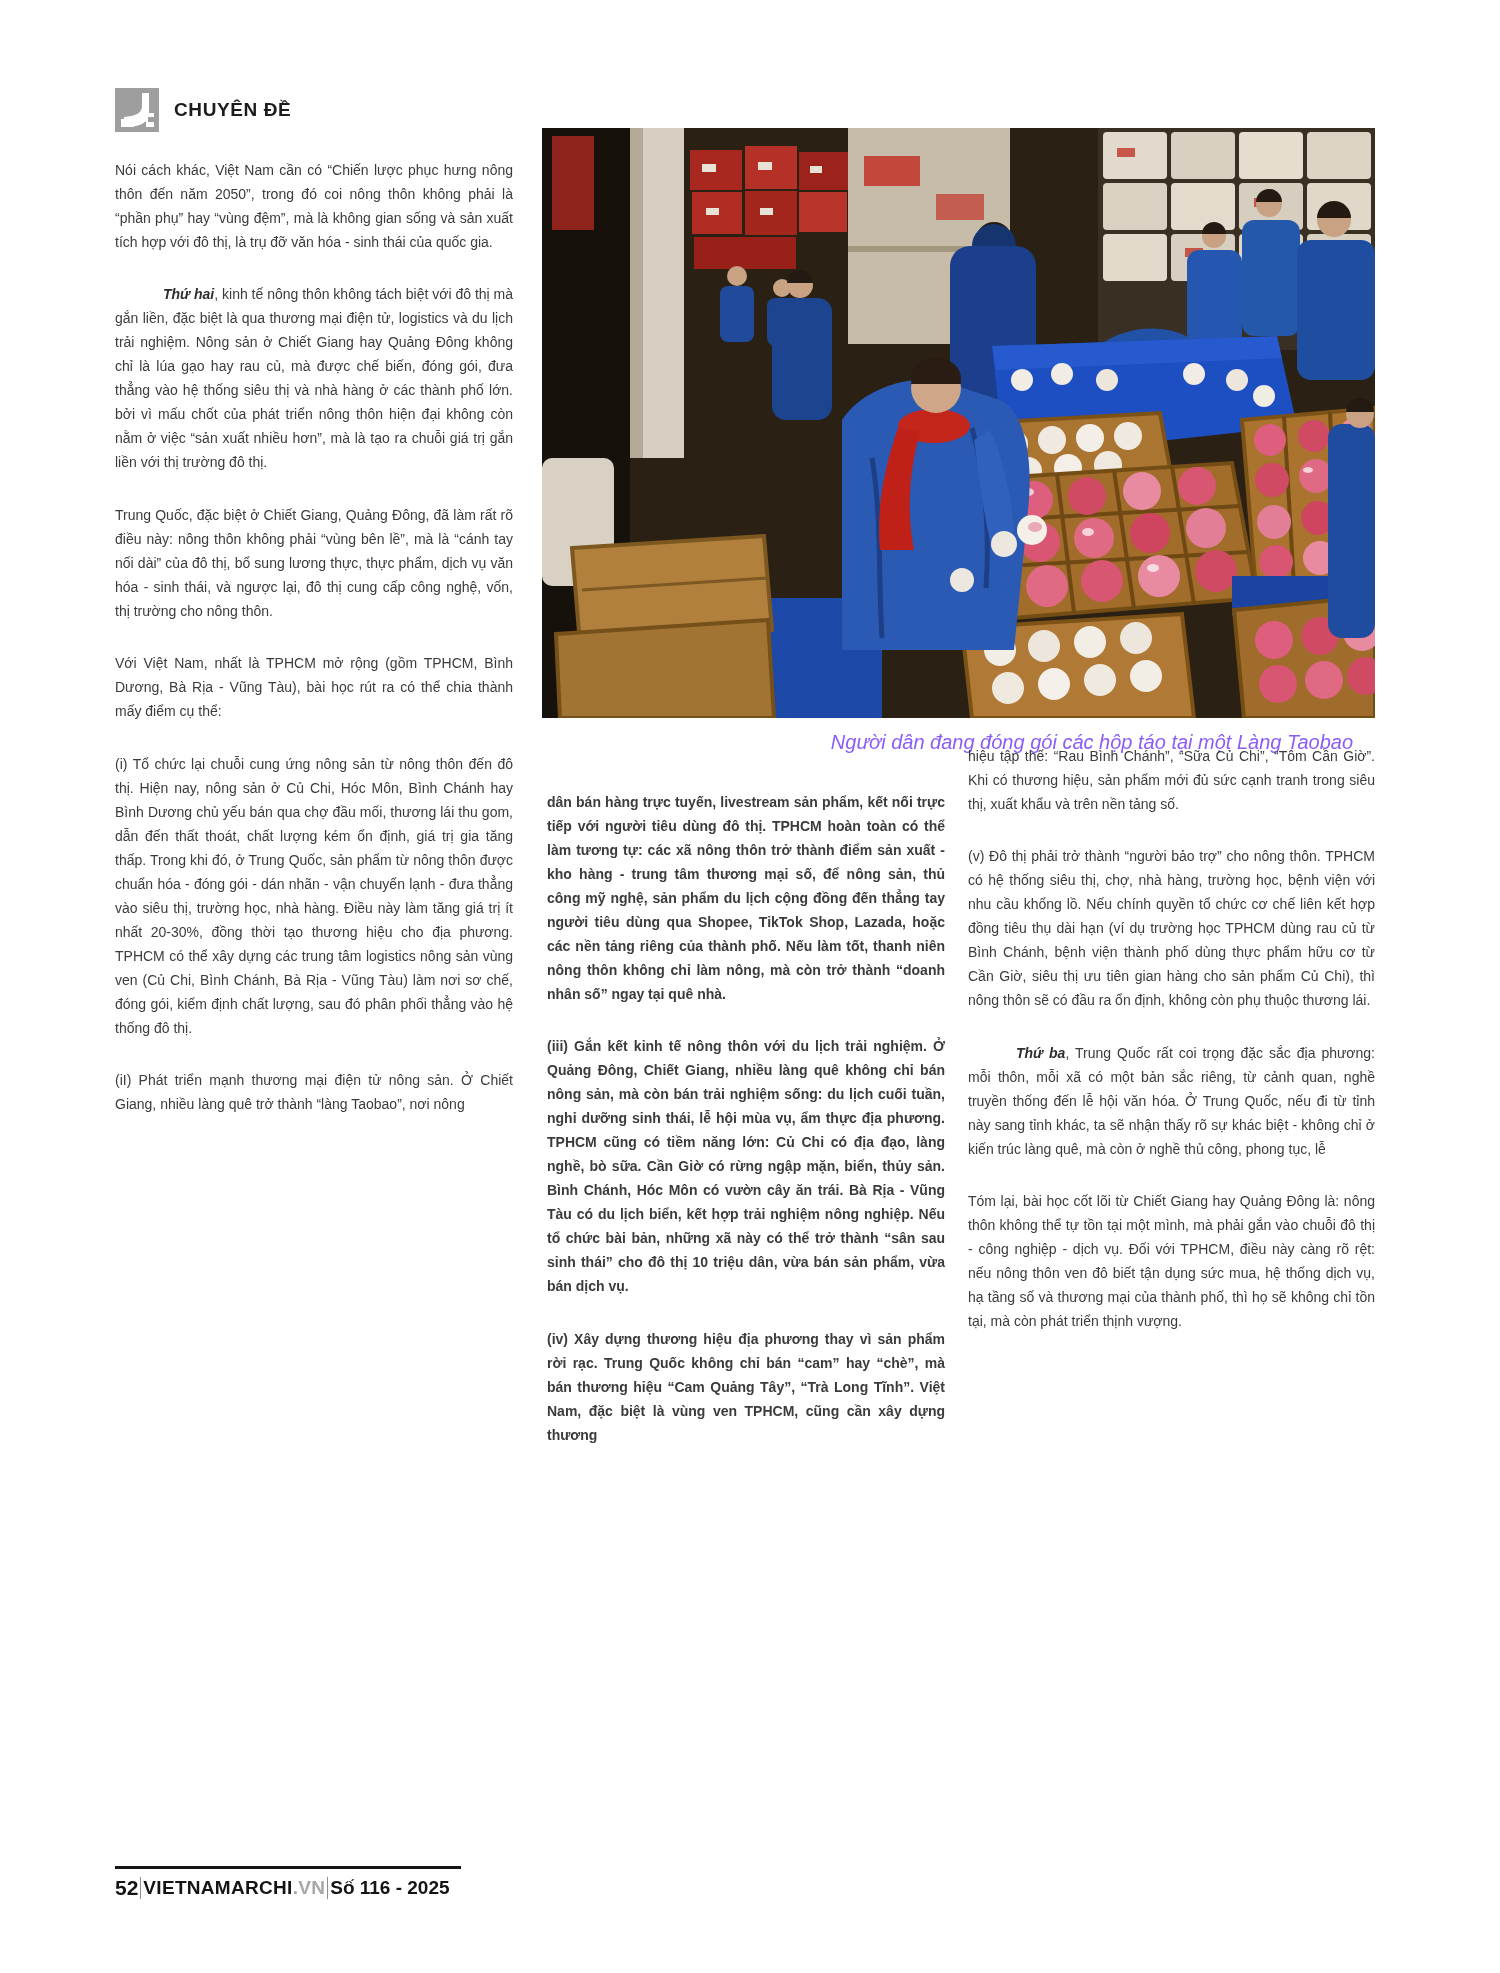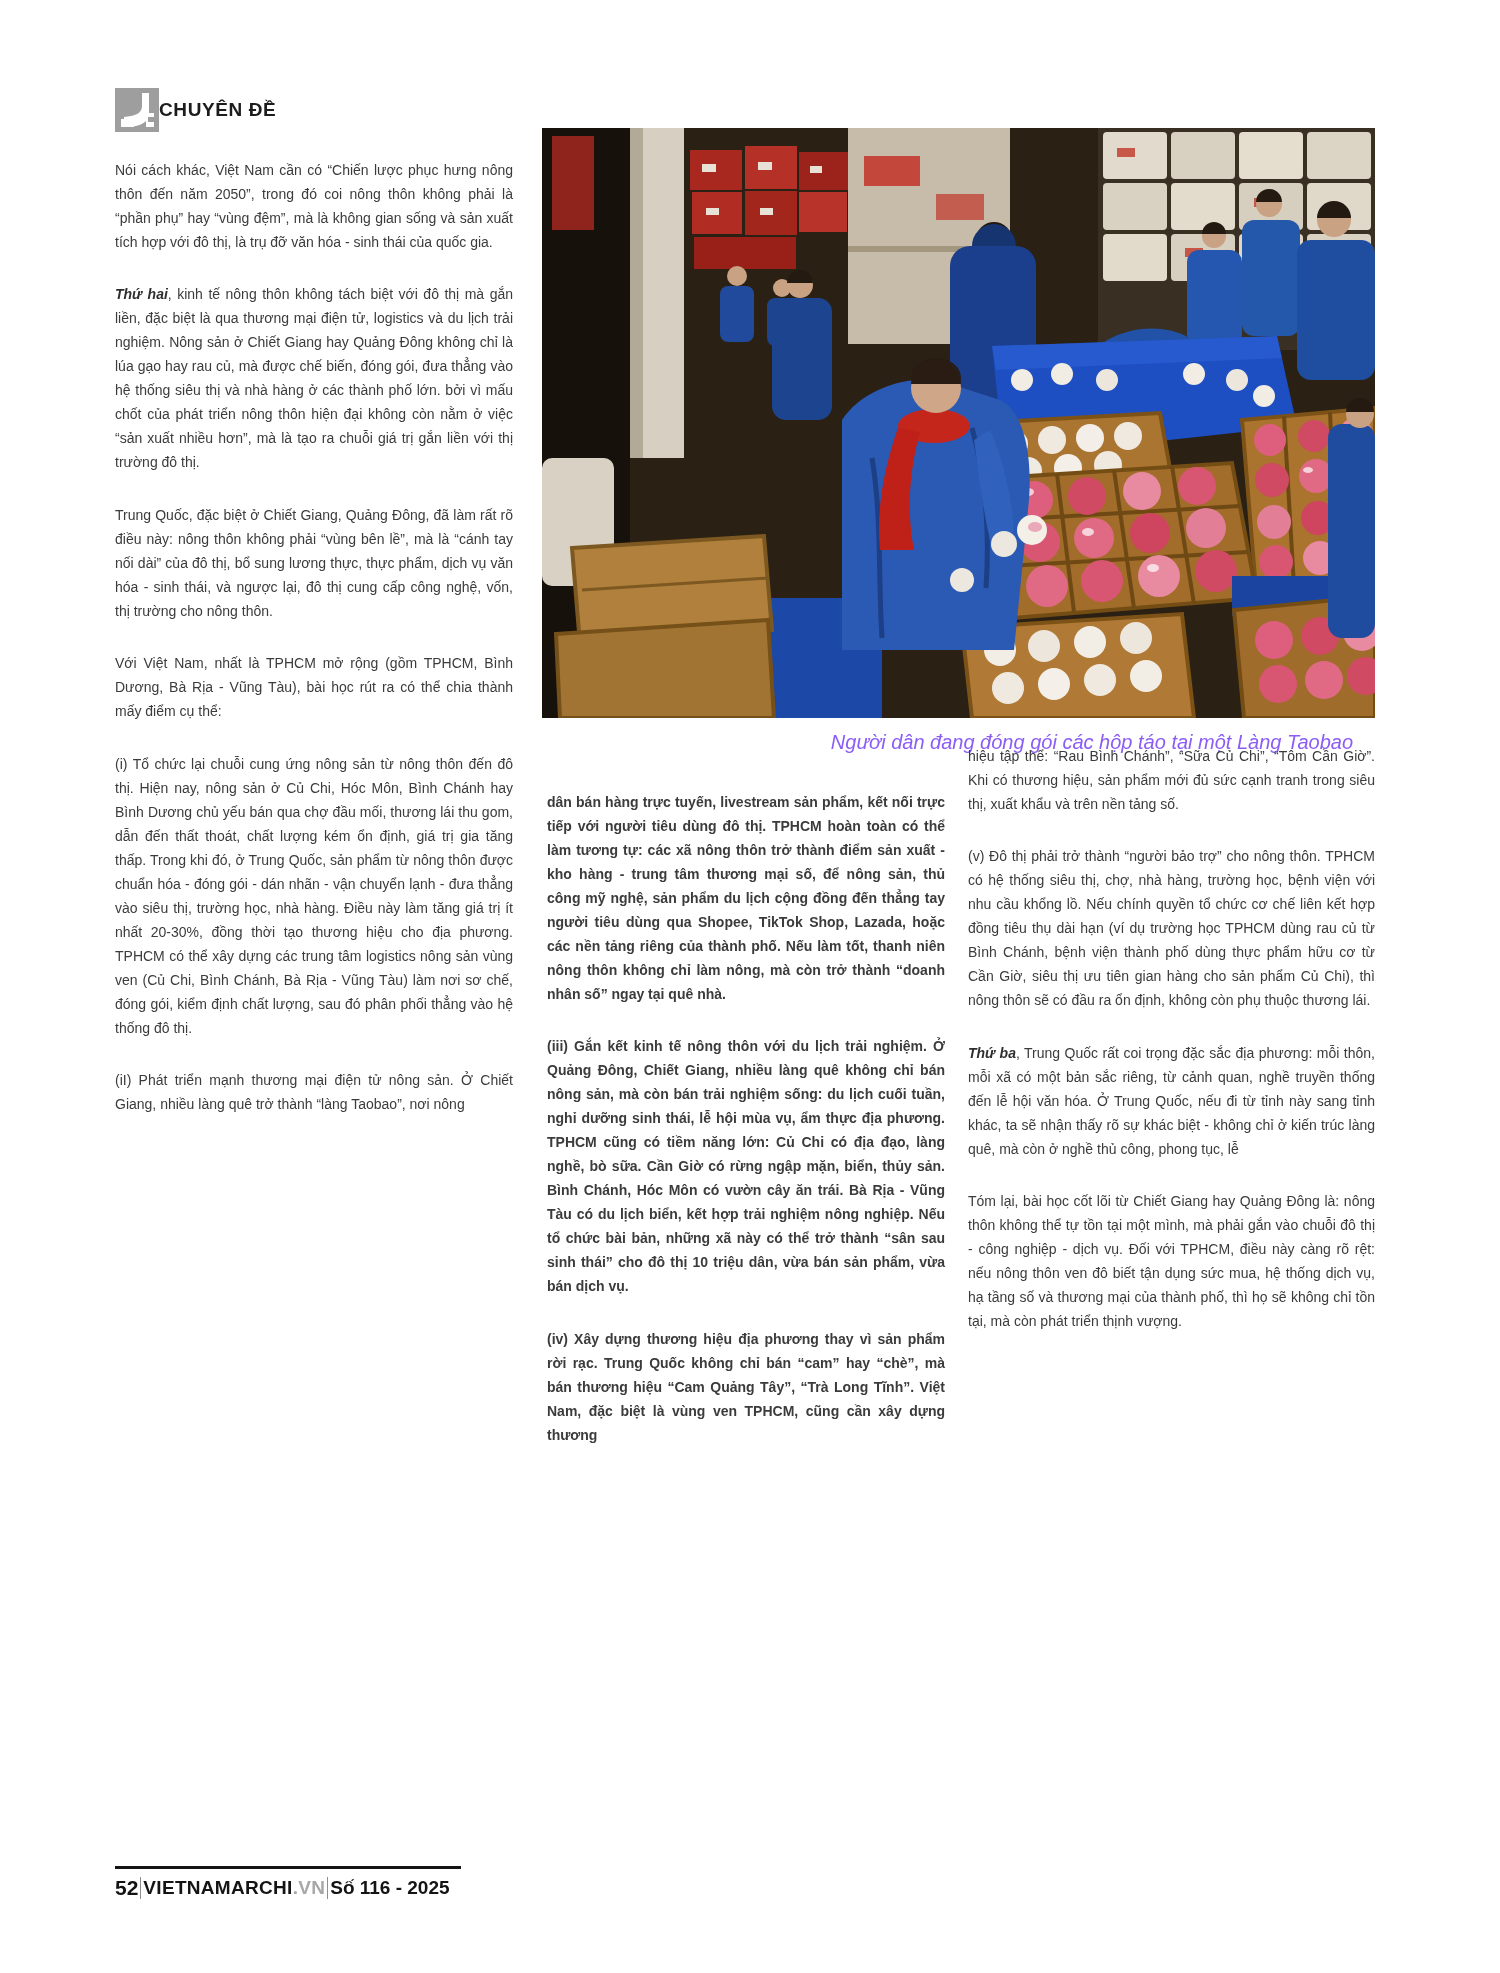--- a/index.html
+++ b/index.html
@@ -3,21 +3,21 @@
 <meta charset="utf-8">
 <style>
   * { margin:0; padding:0; box-sizing:border-box; }
   html,body { background:#ffffff; }
   .page {
     position:relative; width:1500px; height:1973px; margin:0 auto;
     background:#ffffff; overflow:hidden;
     font-family:"Liberation Sans", sans-serif; color:#3b3b3b;
   }
   
-  .header { position:absolute; left:115px; top:88px; display:flex; align-items:center; }
+  .header { position:absolute; left:115px; top:88px; display:flex; align-items:center; gap:15px; }
   .logo { width:44px; height:44px; display:block; }
   .section-label { font-size:19px; font-weight:bold; color:#1c1c1c; letter-spacing:0.6px; }
 
   
   .photo {
     position:absolute; left:542px; top:128px; width:833px; height:590px;
     background:#2a2014; overflow:hidden;
   }
   .photo svg { display:block; width:100%; height:100%; }
   .caption {
@@ -28,21 +28,21 @@
   
   .col {
     position:absolute; font-size:14px; line-height:24px;
     text-align:justify; color:#3b3b3b; hyphens:none;
   }
   .col p { margin-bottom:28.45px; }
   .col p:last-child { margin-bottom:0; }
   .col1 { left:115px;  top:158px; width:398px; }
   .col2 { left:547px;  top:790px; width:398px;font-weight:bold; }
   .col3 { left:968px;  top:744px; width:407px; }
-  .lead { font-weight:bold; font-style:italic; color:#2e2e2e; }
+  .lead { font-weight:bold; font-style:italic; color:#2e2e2e;margin-left:48px; }
   p.italic { }
 
   
   .footer {
     position:absolute; left:115px; top:1866px; width:346px;
     border-top:3px solid #141414; padding-top:7px;
     display:flex; align-items:center; gap:2px; font-size:19px; color:#141414;
   }
   .footer .pgnum { font-weight:bold; font-size:21px; }
   .footer .vline { width:1px; height:22px; background:#8f8f8f; }

